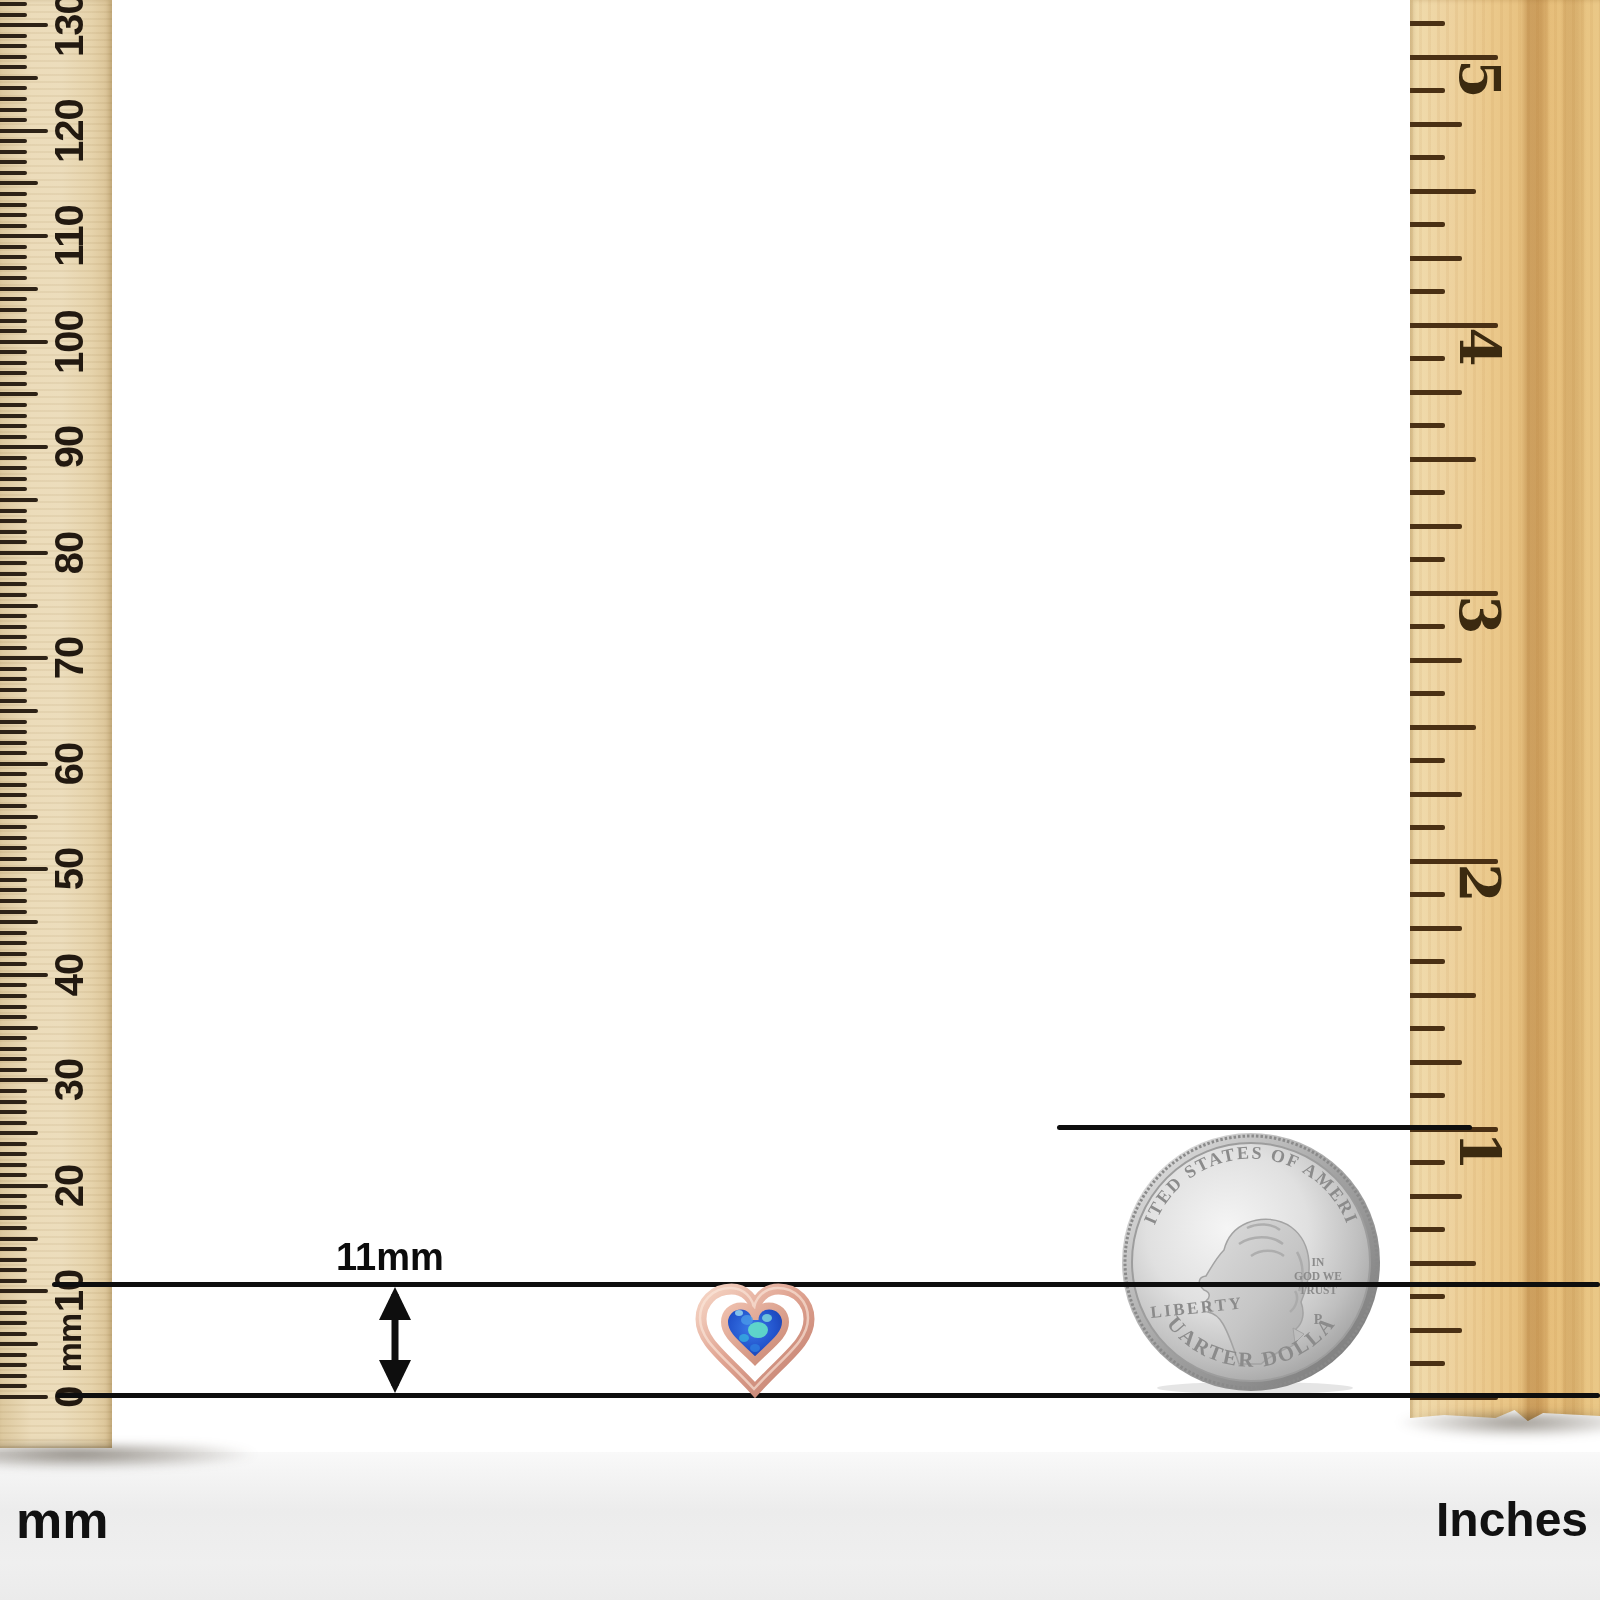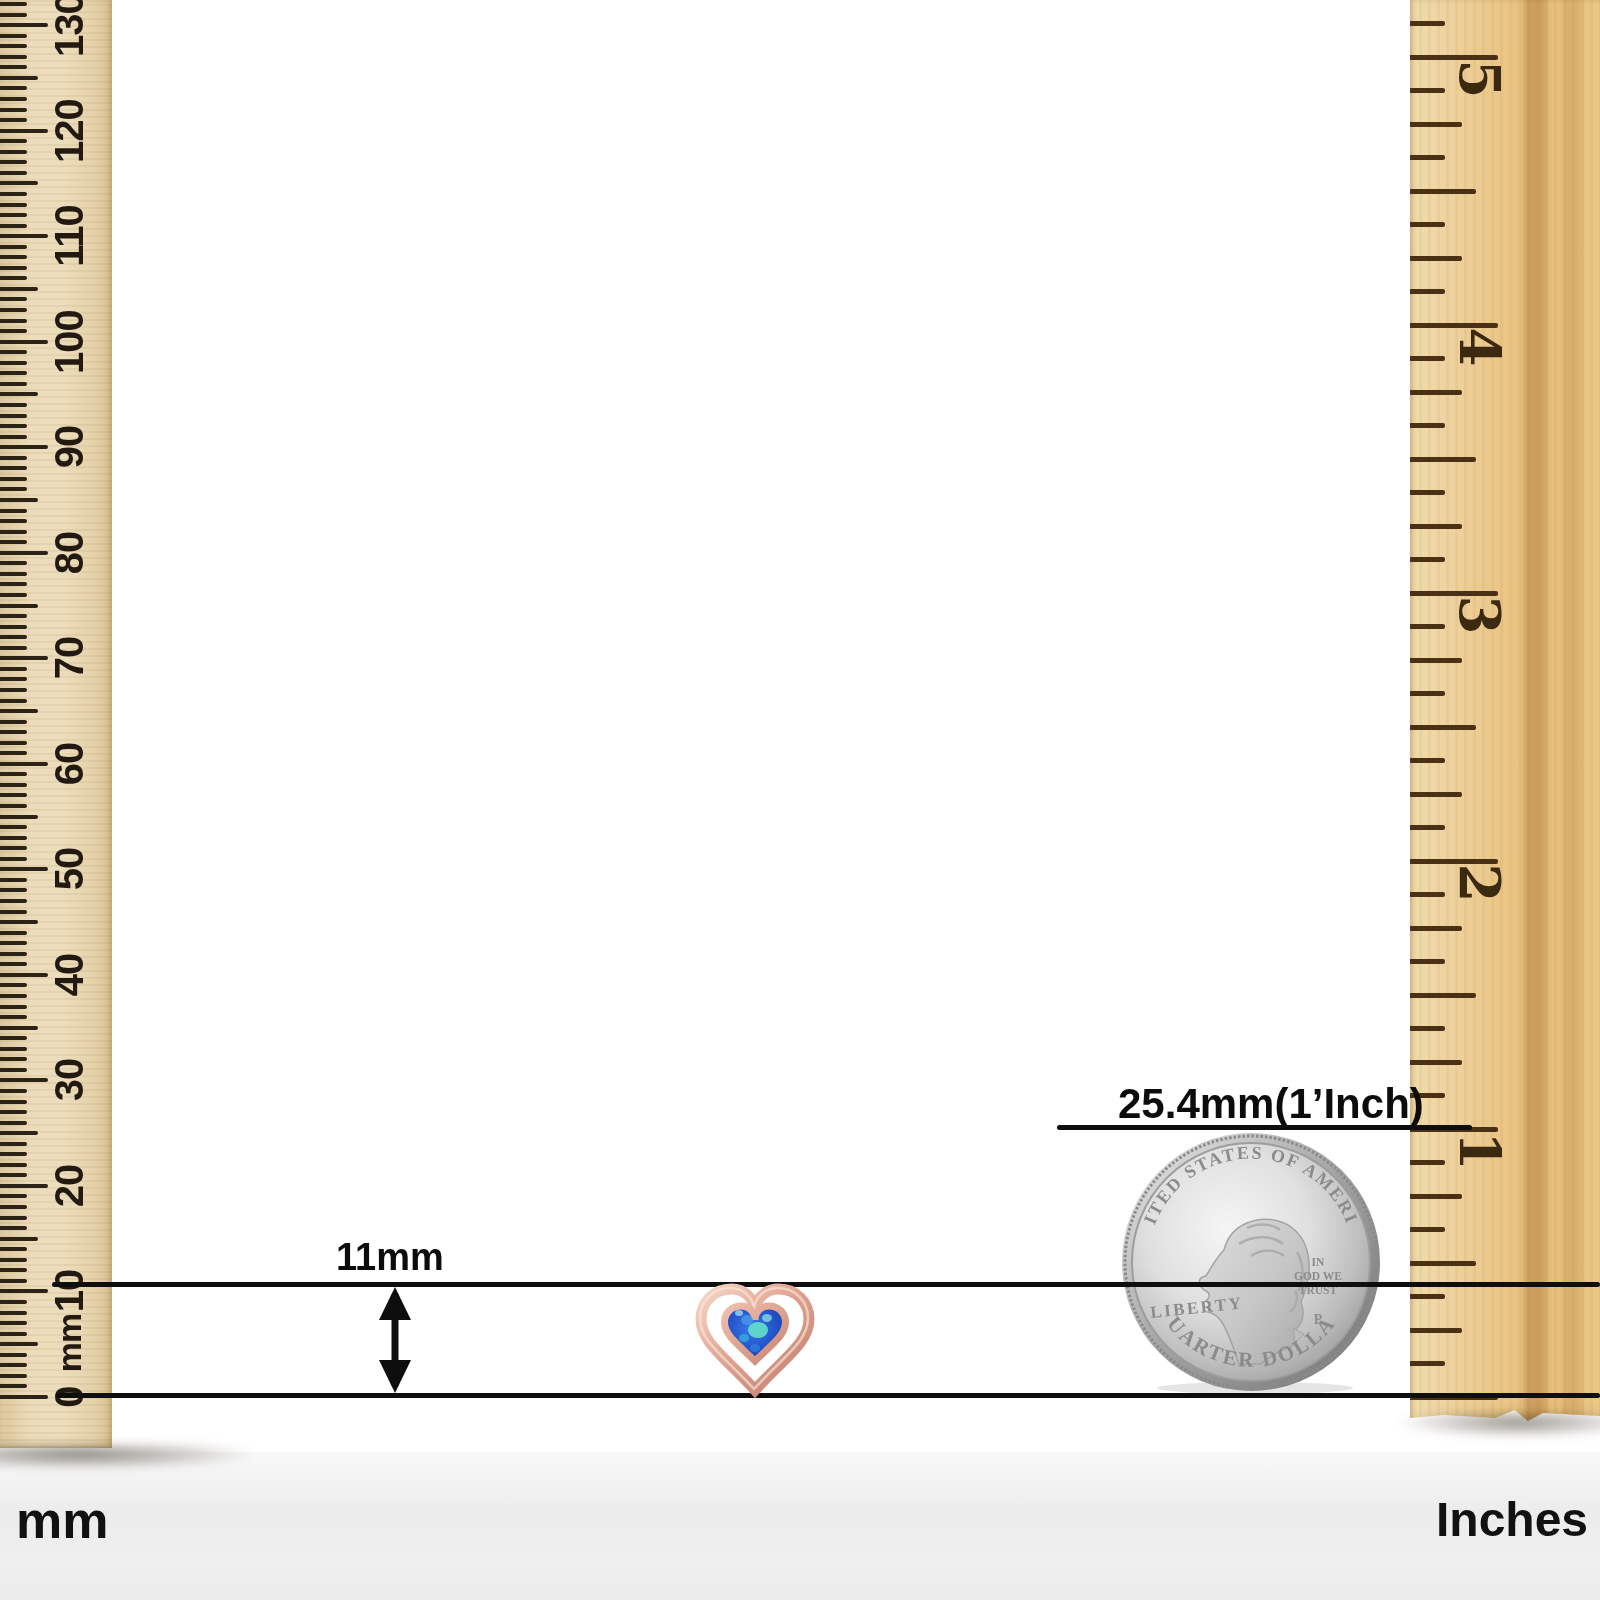--- a/index.html
+++ b/index.html
@@ -302,21 +302,20 @@
     </text>
     <text class="coin-text" x="30" y="186" font-size="17" letter-spacing="2.5" transform="rotate(-6 30 186)">LIBERTY</text>
     <g text-anchor="middle">
       <text class="coin-text" x="197" y="134" font-size="11.5">IN</text>
       <text class="coin-text" x="197" y="148" font-size="11.5">GOD WE</text>
       <text class="coin-text" x="197" y="162" font-size="11.5">TRUST</text>
       <text class="coin-text" x="197" y="192" font-size="14">P</text>
     </g>
   </svg>
 
-  <div class="coin-label">25.4mm(1’Inch)</div>
   <div class="coin-underline"></div>
 
   <div class="hline hline-top"></div>
   <div class="hline hline-bottom"></div>
   <div class="height-label">11mm</div>
 
   <svg class="abs-svg" style="left:368px;top:1286px;width:54px;height:108px" viewBox="0 0 54 108">
     <line x1="27" y1="8" x2="27" y2="100" stroke="#0e0e0e" stroke-width="7"></line>
     <polygon points="27,1 11,34 43,34" fill="#0e0e0e"></polygon>
     <polygon points="27,107 11,74 43,74" fill="#0e0e0e"></polygon>

